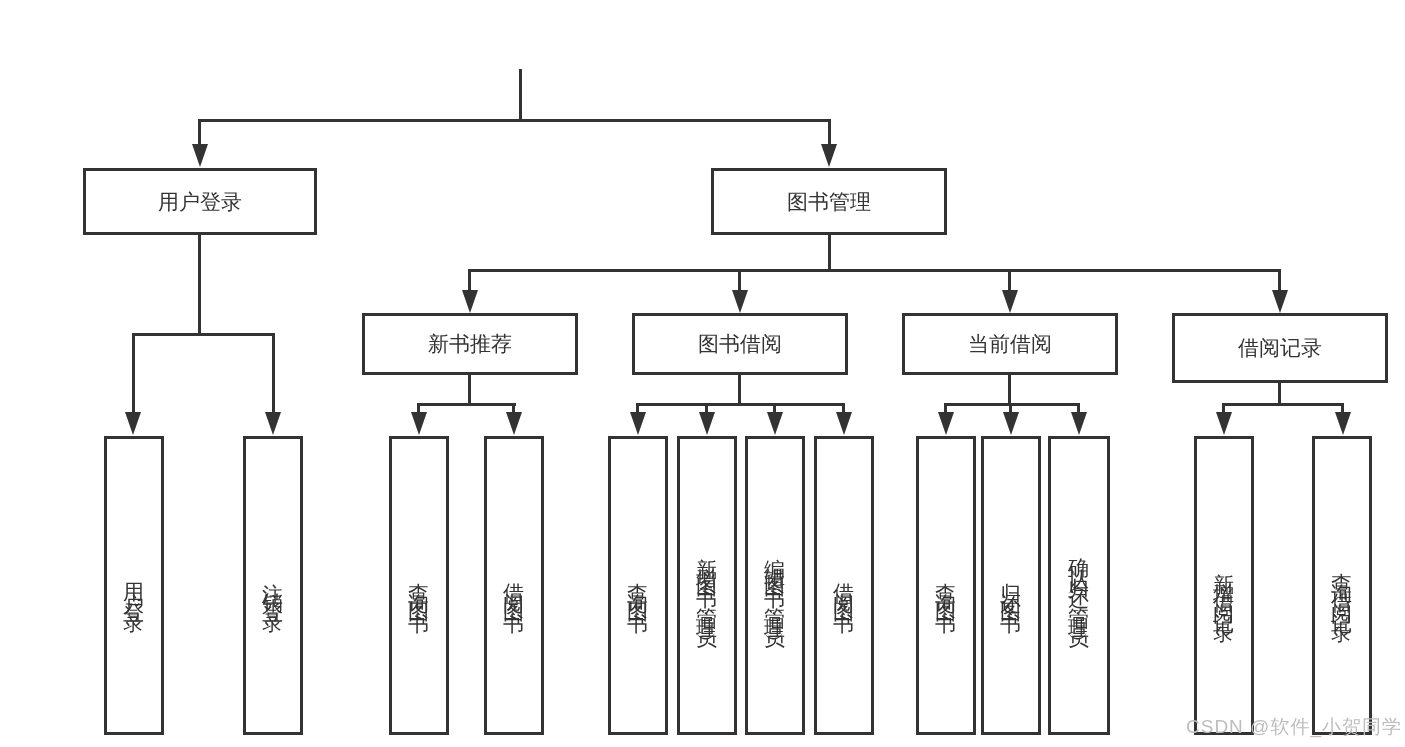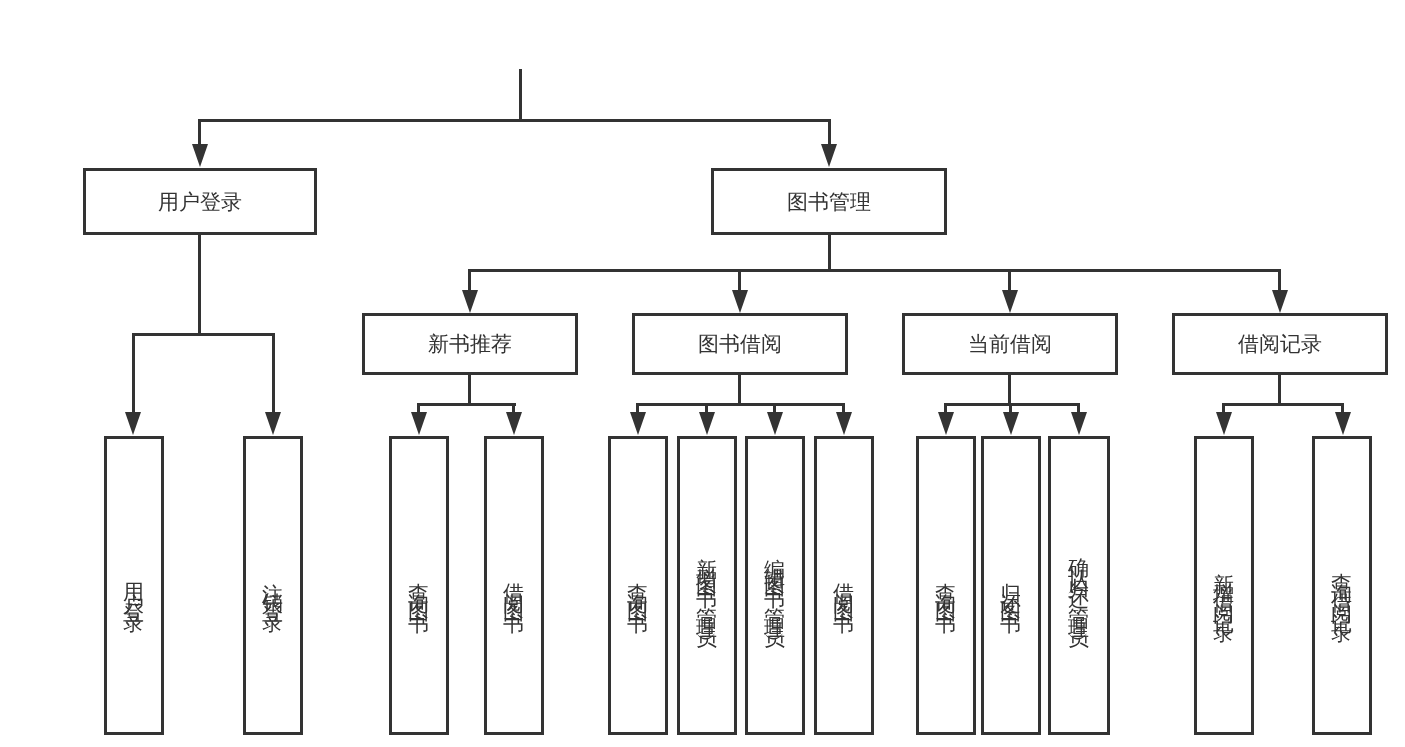--- a/index.html
+++ b/index.html
@@ -139,21 +139,21 @@
 
   <div class="node h" style="left:362px;top:313px;width:216px;height:62px">
     <span class="lbl">新书推荐</span>
   </div>
   <div class="node h" style="left:632px;top:313px;width:216px;height:62px">
     <span class="lbl">图书借阅</span>
   </div>
   <div class="node h" style="left:902px;top:313px;width:216px;height:62px">
     <span class="lbl">当前借阅</span>
   </div>
-  <div class="node h" style="left:1172px;top:313px;width:216px;height:62px">
+  <div class="node h" style="left:1172px;top:313px;width:216px;height:70px">
     <span class="lbl">借阅记录</span>
   </div>
 
   <div class="node v" style="left:104px;top:436px;width:60px;height:299px">
     <span class="lbl">用户登录</span>
   </div>
   <div class="node v" style="left:243px;top:436px;width:60px;height:299px">
     <span class="lbl">注销登录</span>
   </div>
 
@@ -187,13 +187,14 @@
     <span class="lbl">确认归还（管理员）</span>
   </div>
 
   <div class="node v" style="left:1194px;top:436px;width:60px;height:299px">
     <span class="lbl">新增借阅记录</span>
   </div>
   <div class="node v" style="left:1312px;top:436px;width:60px;height:299px">
     <span class="lbl">查询借阅记录</span>
   </div>
 
+  <div class="watermark">CSDN @软件_小贺同学</div>
 </div>
 
 </body></html>

